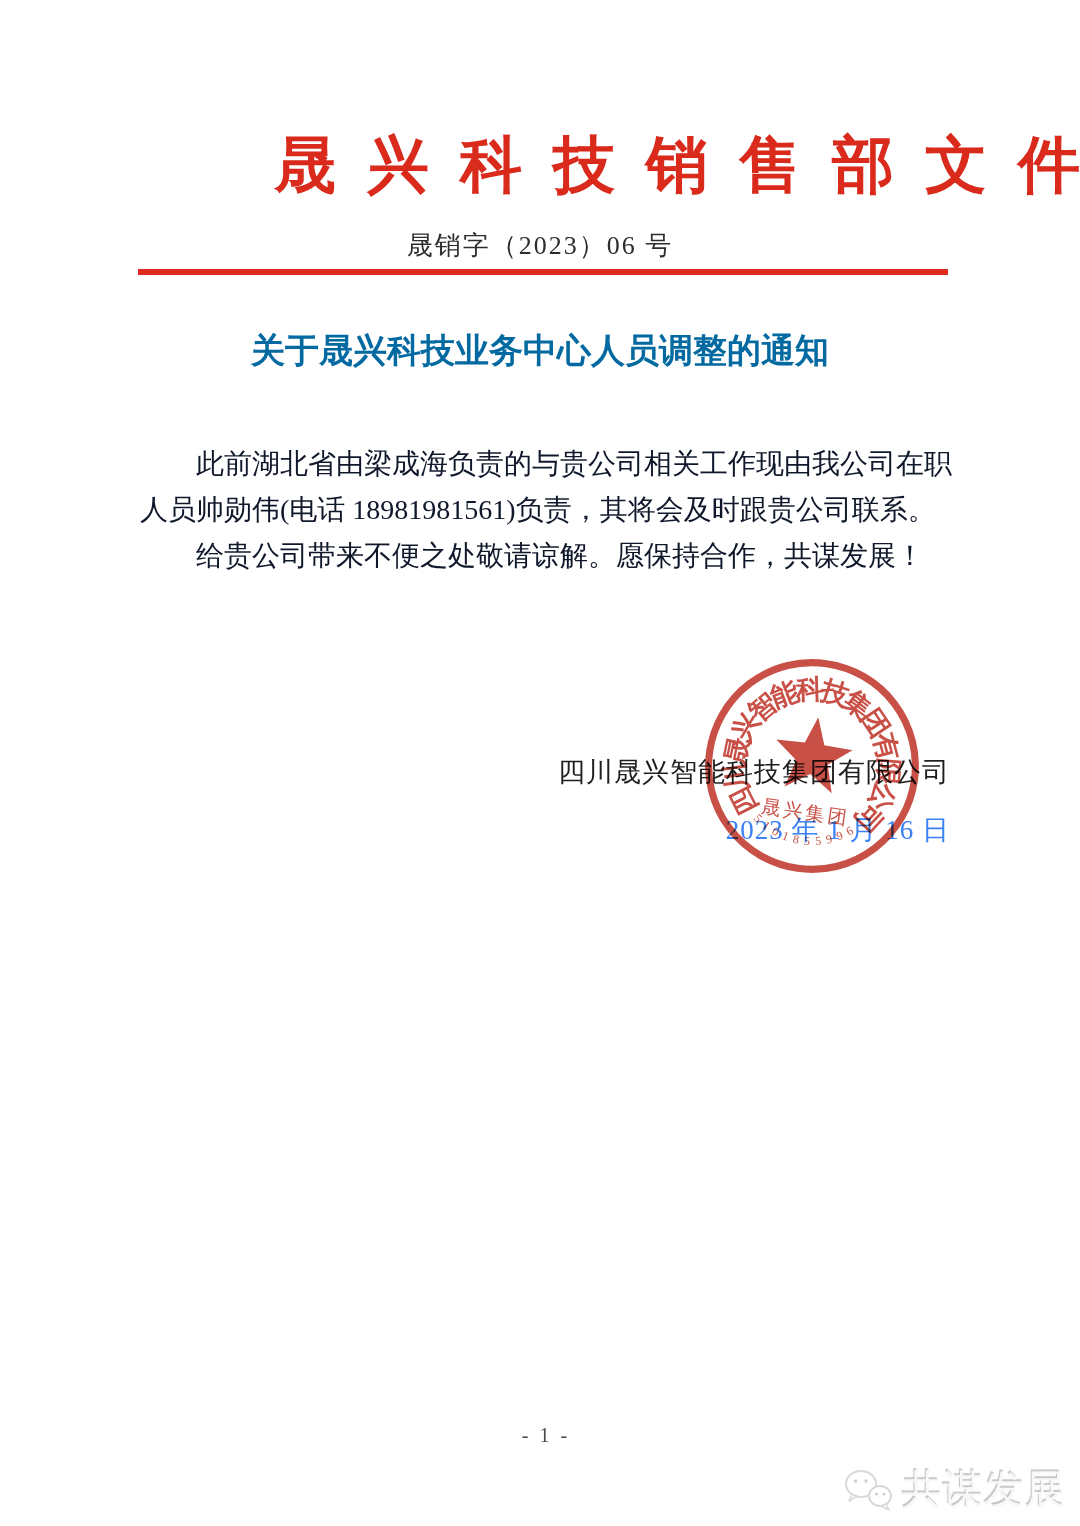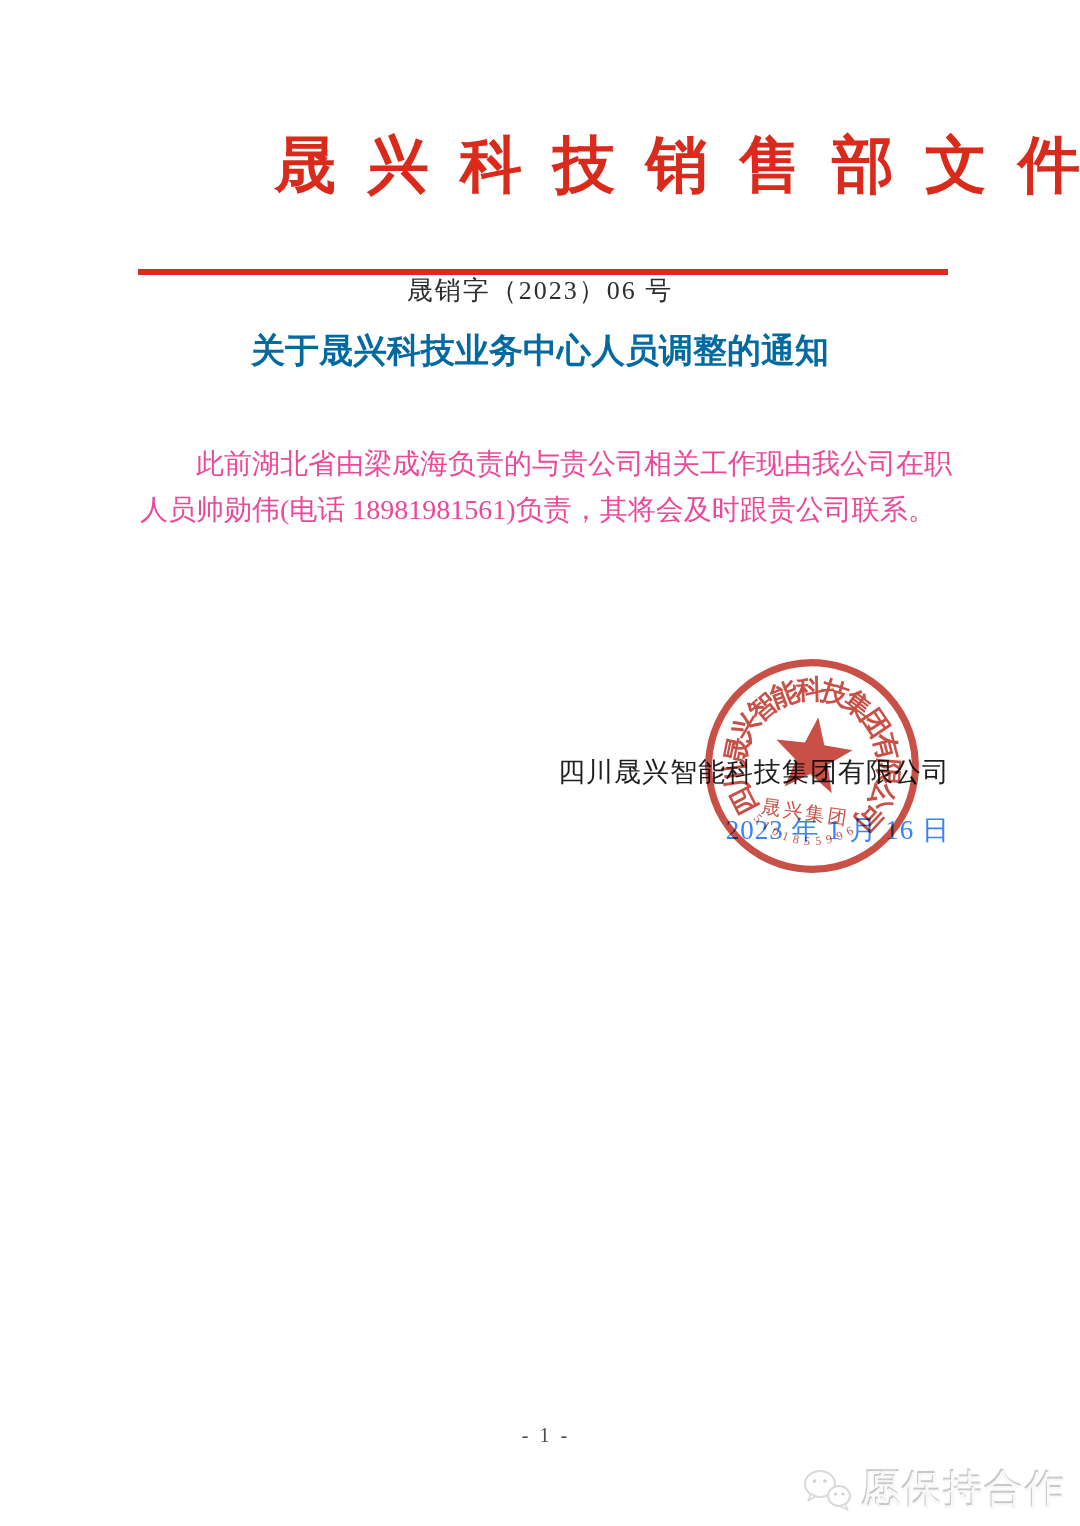--- a/index.html
+++ b/index.html
@@ -25,21 +25,20 @@
     letter-spacing: 31px;
     margin-right: -31px;
   }
   .doc-number {
     position: absolute;
     top: 228px; left: 0; right: 0;
     text-align: center;
     font-size: 26px;
     color: #2d2d2d;
     letter-spacing: 2px;
-    margin-top: 45px;
   }
   .red-rule {
     position: absolute;
     top: 269px; left: 138px;
     width: 810px; height: 6px;
     background: #dc2b1c;
   }
   .doc-title {
     position: absolute;
     top: 328px; left: 0; right: 0;
@@ -48,21 +47,21 @@
     font-weight: 700;
     color: #0369a1;
   }
   .body-text {
     position: absolute;
     top: 441px; left: 140px;
     width: 812px;
     font-size: 28px;
     line-height: 46px;
     text-align: justify;
-    color: #ec4899;
+    color: #0f172a;
   }
   .body-text p { margin: 0; text-indent: 2em; }
   .signature-company {
     position: absolute;
     top: 754px; right: 130px;
     font-size: 27px;
     letter-spacing: 1px;
     color: #1e1e1e;
     white-space: nowrap;
   }
@@ -118,20 +117,21 @@
   </div>
 
   <div class="doc-number">晟销字（2023）06 号</div>
 
   <div class="red-rule"></div>
 
   <div class="doc-title">关于晟兴科技业务中心人员调整的通知</div>
 
   <div class="body-text">
     <p>此前湖北省由梁成海负责的与贵公司相关工作现由我公司在职人员帅勋伟(电话 18981981561)负责，其将会及时跟贵公司联系。</p>
+    <p>给贵公司带来不便之处敬请谅解。愿保持合作，共谋发展！</p>
   </div>
 
   <div class="signature-company">四川晟兴智能科技集团有限公司</div>
   <div class="signature-date">2023 年 1 月 16 日</div>
 
   <svg class="seal" id="seal-svg" viewBox="0 0 225 225" xmlns="http://www.w3.org/2000/svg">
     <circle id="seal-ring" cx="112.5" cy="112.5" r="102" fill="none" stroke-width="7" stroke="#c0362a"></circle>
     <polygon id="seal-star" points="112,64 121.7,90.6 150,91.6 127.7,109.1 135.5,136.4 112,120.5 88.5,136.4 96.3,109.1 74,91.6 102.3,90.6" fill="#c0362a"></polygon>
     <g id="seal-ring-text">
         <text x="112.5" y="46" text-anchor="middle" font-size="27" fill="#c0362a" font-weight="700" font-family="Liberation Serif, DejaVu Serif, serif" transform="rotate(-125 112.5 112.5)">四</text>
@@ -172,16 +172,16 @@
     <svg width="52" height="46" viewBox="0 0 52 46" xmlns="http://www.w3.org/2000/svg">
       <ellipse cx="19" cy="17" rx="15" ry="13" fill="#ffffff" stroke="#d9d9d9" stroke-width="2"></ellipse>
       <path d="M10 27 L7 34 L15 29 Z" fill="#ffffff" stroke="#d9d9d9" stroke-width="1.5" stroke-linejoin="round"></path>
       <circle cx="13.5" cy="14" r="1.8" fill="#cfcfcf"></circle>
       <circle cx="24" cy="14" r="1.8" fill="#cfcfcf"></circle>
       <ellipse cx="38" cy="29" rx="11" ry="10" fill="#ffffff" stroke="#d9d9d9" stroke-width="2"></ellipse>
       <path d="M44 37 L47 43 L39 39 Z" fill="#ffffff" stroke="#d9d9d9" stroke-width="1.5" stroke-linejoin="round"></path>
       <circle cx="34.5" cy="27" r="1.5" fill="#cfcfcf"></circle>
       <circle cx="42" cy="27" r="1.5" fill="#cfcfcf"></circle>
     </svg>
-    <span class="watermark-label">愿保持合作</span>
+    <span class="watermark-label">共谋发展</span>
   </div>
 
 </div>
 
 </body></html>

